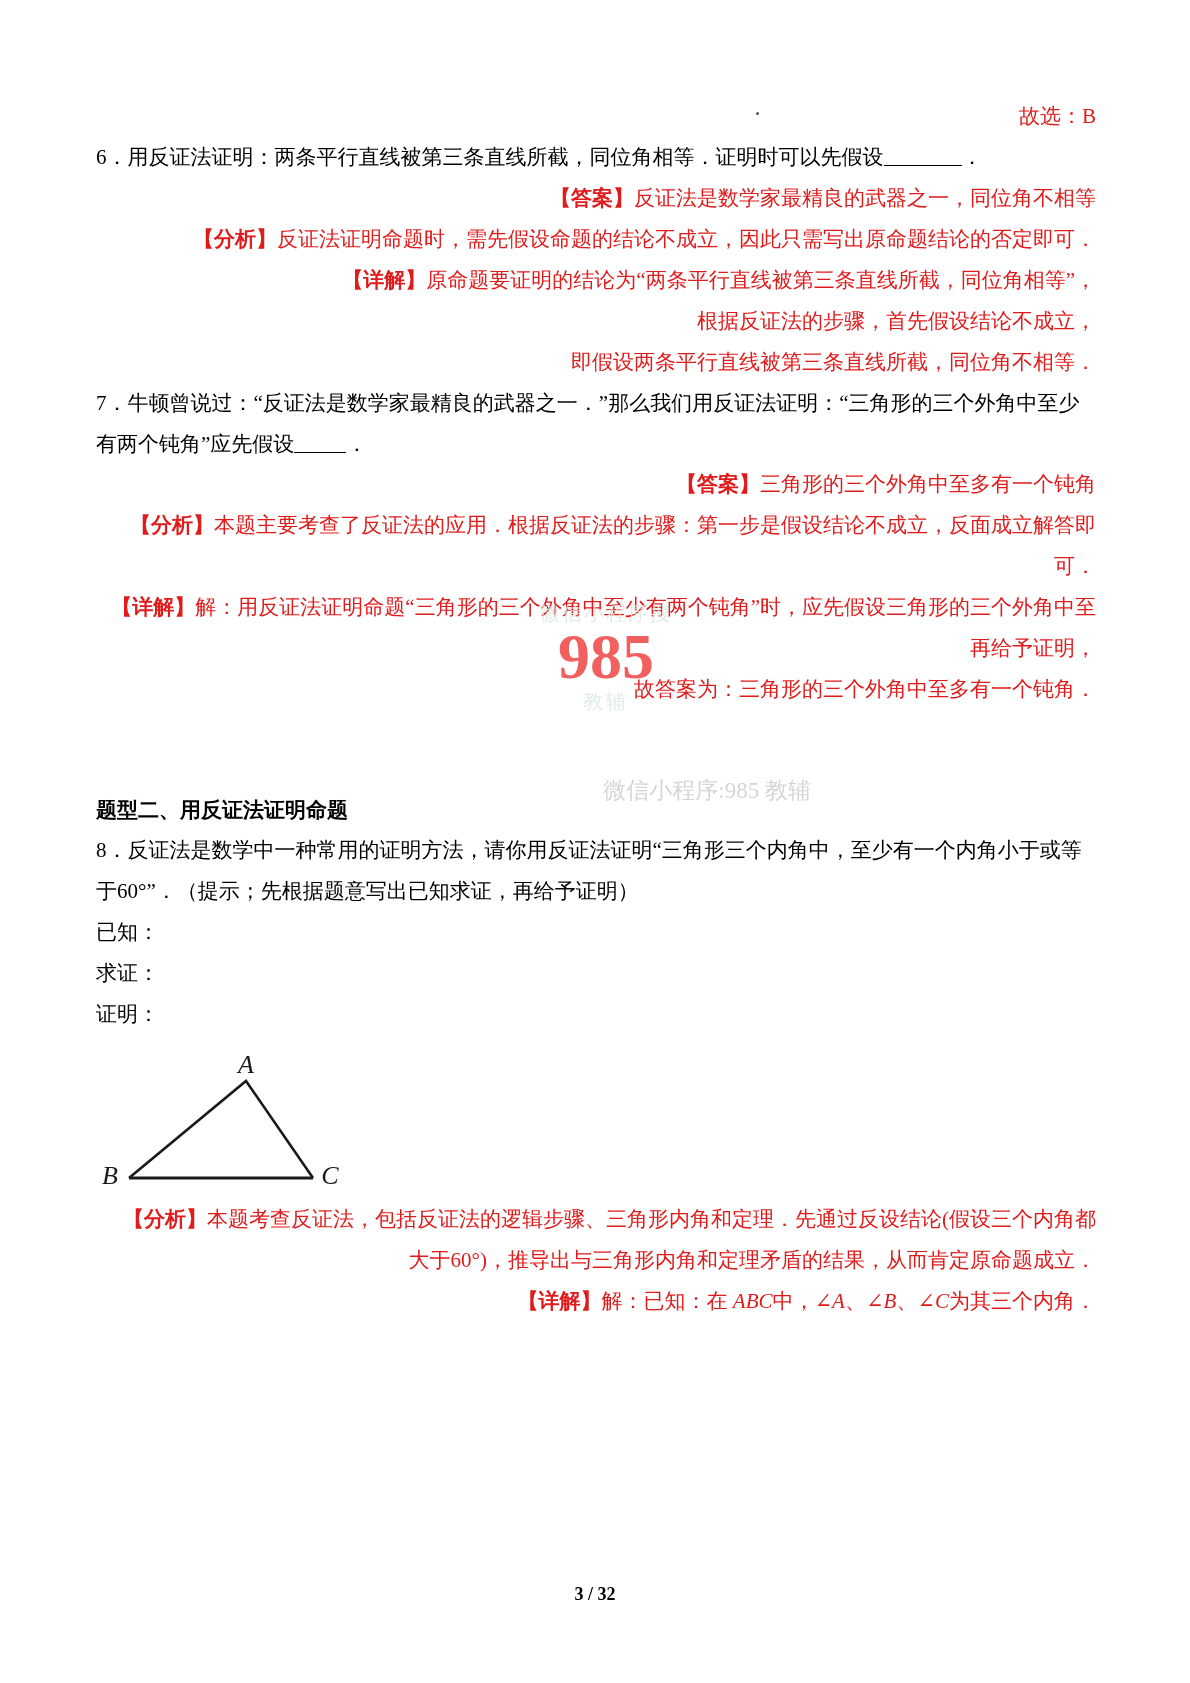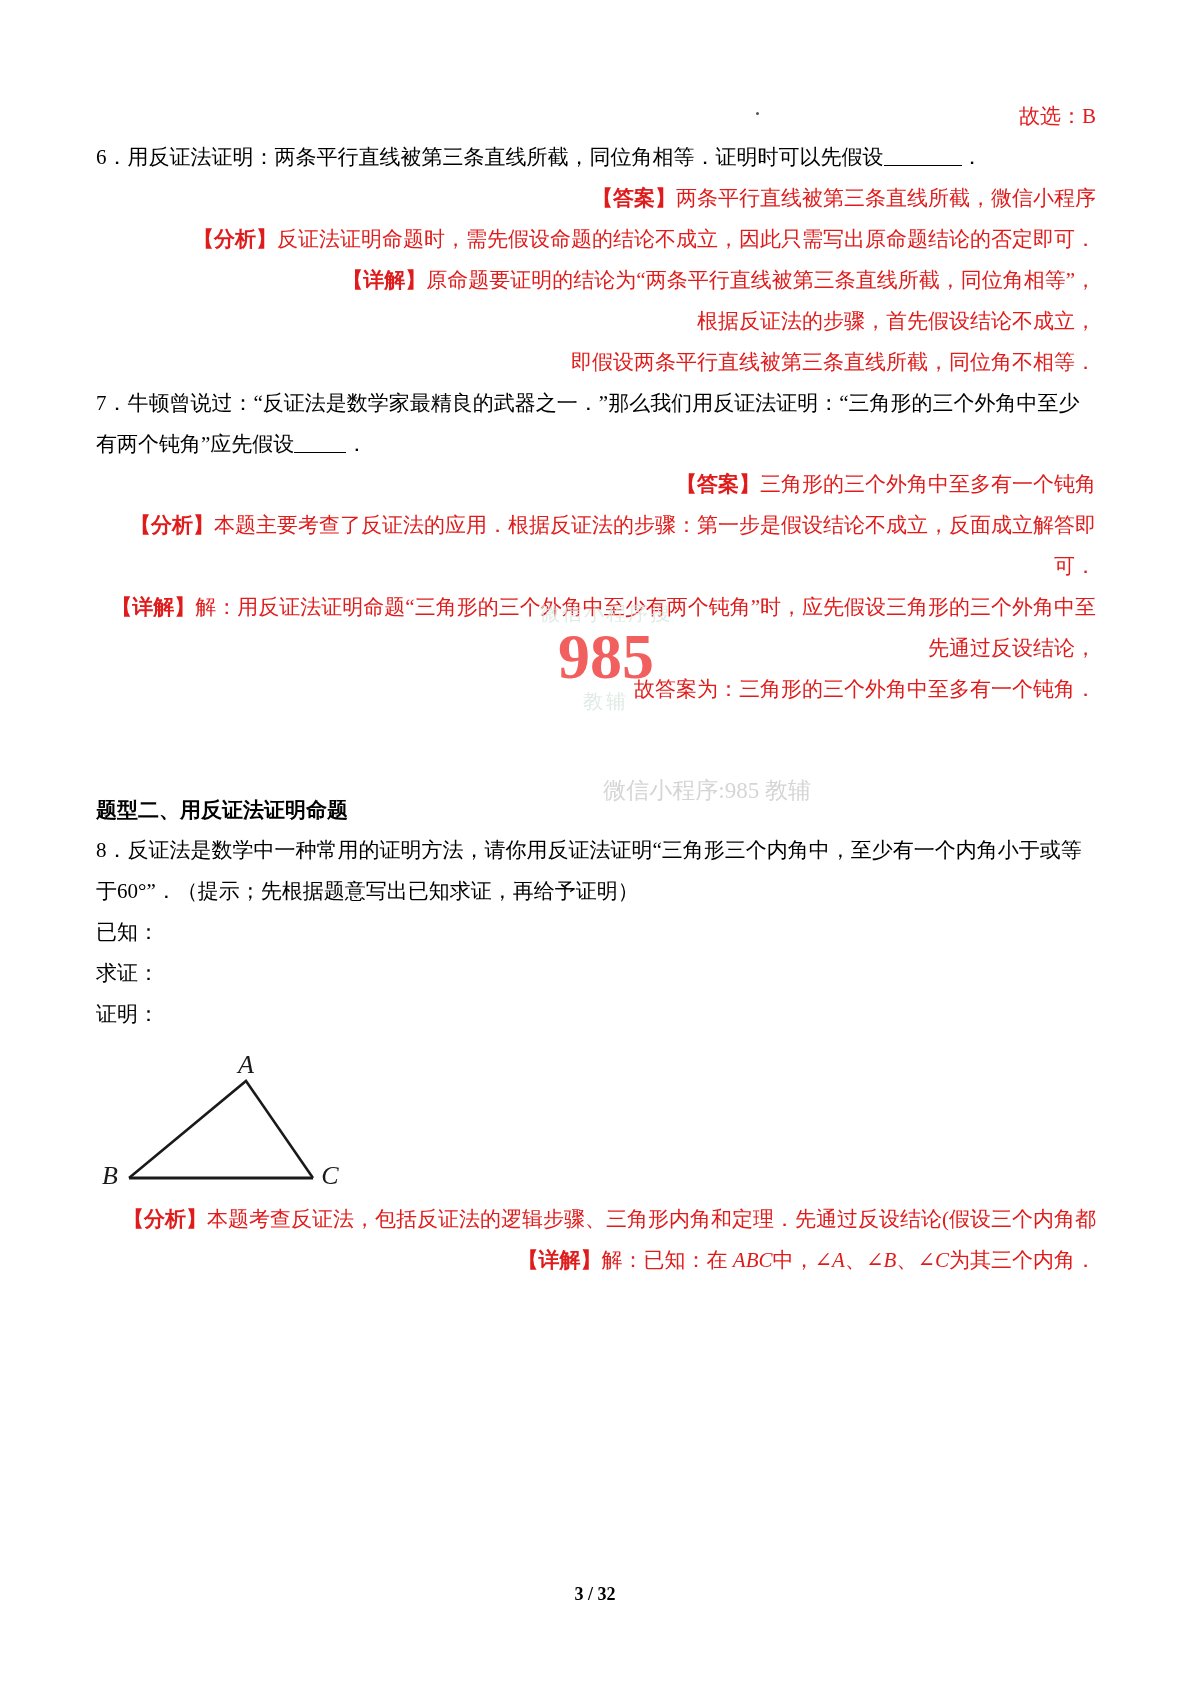--- a/index.html
+++ b/index.html
@@ -160,21 +160,21 @@
 
   <div class="content">
 
     <div class="line red">故选：B</div>
 
     <div class="line">
       <span>6．</span><span>用反证法证明：两条平行直线被第三条直线所截，同位角相等．证明时可以先假设</span><span class="blank-line blank-long"></span><span>．</span>
     </div>
 
     <div class="line red">
-      <span class="tag">【答案】</span><span>两条平行直线被第三条直线所截，微信小程序</span>
+      <span class="tag">【答案】</span><span>反证法是数学家最精良的武器之一，同位角不相等</span>
     </div>
 
     <div class="line red">
       <span class="tag">【分析】</span><span>反证法证明命题时，需先假设命题的结论不成立，因此只需写出原命题结论的否定即可．</span>
     </div>
 
     <div class="line red">
       <span class="tag">【详解】</span><span>原命题要证明的结论为“两条平行直线被第三条直线所截，同位角相等”，</span>
     </div>
     <div class="line red">根据反证法的步骤，首先假设结论不成立，</div>
@@ -192,21 +192,21 @@
     </div>
 
     <div class="line red">
       <span class="tag">【分析】</span><span>本题主要考查了反证法的应用．根据反证法的步骤：第一步是假设结论不成立，反面成立解答即</span>
     </div>
     <div class="line red">可．</div>
 
     <div class="line red">
       <span class="tag">【详解】</span><span>解：用反证法证明命题“三角形的三个外角中至少有两个钝角”时，应先假设三角形的三个外角中至</span>
     </div>
-    <div class="line red">先通过反设结论，</div>
+    <div class="line red">再给予证明，</div>
     <div class="line red">故答案为：三角形的三个外角中至多有一个钝角．</div>
 
     <div class="spacer-lg"></div>
 
     <div class="section-title">题型二、用反证法证明命题</div>
 
     <div class="line">
       <span>8．</span><span>反证法是数学中一种常用的证明方法，请你用反证法证明“三角形三个内角中，至少有一个内角小于或等</span>
     </div>
     <div class="line">于60°”．（提示；先根据题意写出已知求证，再给予证明）</div>
@@ -222,20 +222,21 @@
         <text x="150" y="20" font-size="26" font-style="italic" font-family="Liberation Serif, serif" text-anchor="middle" fill="#1a1a1a">A</text>
         <text x="14" y="131" font-size="26" font-style="italic" font-family="Liberation Serif, serif" text-anchor="middle" fill="#1a1a1a">B</text>
         <text x="234" y="131" font-size="26" font-style="italic" font-family="Liberation Serif, serif" text-anchor="middle" fill="#1a1a1a">C</text>
       </svg>
     </div>
 
 
     <div class="line red">
       <span class="tag">【分析】</span><span>本题考查反证法，包括反证法的逻辑步骤、三角形内角和定理．先通过反设结论(假设三个内角都</span>
     </div>
+    <div class="line red">大于60°)，推导出与三角形内角和定理矛盾的结果，从而肯定原命题成立．</div>
 
     <div class="line red">
       <span class="tag">【详解】</span><span>解：已知：在</span>&nbsp;<span class="italic-math">ABC</span><span>中，∠</span><span class="italic-math">A</span><span>、∠</span><span class="italic-math">B</span><span>、∠</span><span class="italic-math">C</span><span>为其三个内角．</span>
     </div>
 
   </div>
 
   <div class="footer">3 / 32</div>
 
 </div>

